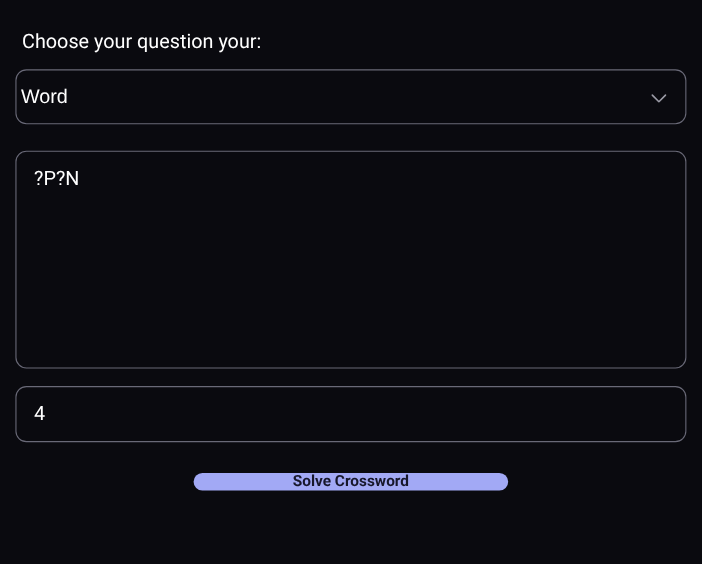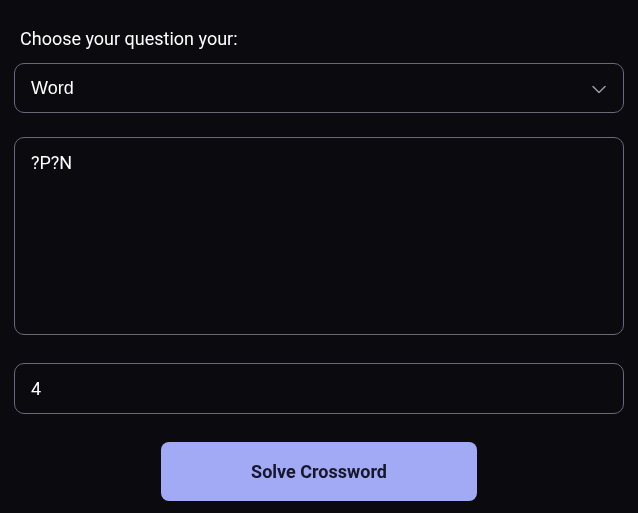--- a/index.html
+++ b/index.html
@@ -25,21 +25,21 @@
     .select-wrapper {
       position: relative;
       width: 100%;
       margin-bottom: 24px;
     }
     .select-field {
       width: 100%;
       background-color: #0a0a0f;
       border: 1px solid #696977;
       border-radius: 10px;
-      padding: 14px 16px;
+      padding: 14px 4px;
       font-size: 18px;
       color: #ffffff;
       appearance: none;
       -webkit-appearance: none;
       cursor: pointer;
       outline: none;
     }
     .chevron-icon {
       position: absolute;
       right: 18px;
@@ -52,42 +52,42 @@
       height: 198px;
       background-color: #0a0a0f;
       border: 1px solid #696977;
       border-radius: 10px;
       padding: 14px 16px;
       font-size: 18px;
       color: #ffffff;
       font-family: inherit;
       resize: none;
       outline: none;
-      margin-bottom: 24px;
+      margin-bottom: 12px;
     }
     .input-field {
       width: 100%;
       background-color: #0a0a0f;
       border: 1px solid #696977;
       border-radius: 10px;
       padding: 14px 16px;
       font-size: 18px;
       color: #ffffff;
       outline: none;
       margin-bottom: 28px;
       font-family: inherit;
     }
     .solve-button {
       display: block;
       margin: 0 auto;
       background-color: #a2a9f5;
       border: none;
       border-radius: 8px;
-      padding: 19px 90px;
-      font-size: 18px;
+      padding: 0 90px;
+      font-size: 14px;
       font-weight: 700;
       color: #17172b;
       cursor: pointer;
       font-family: inherit;
     }
   </style>
 </head>
 <body>
 
 

